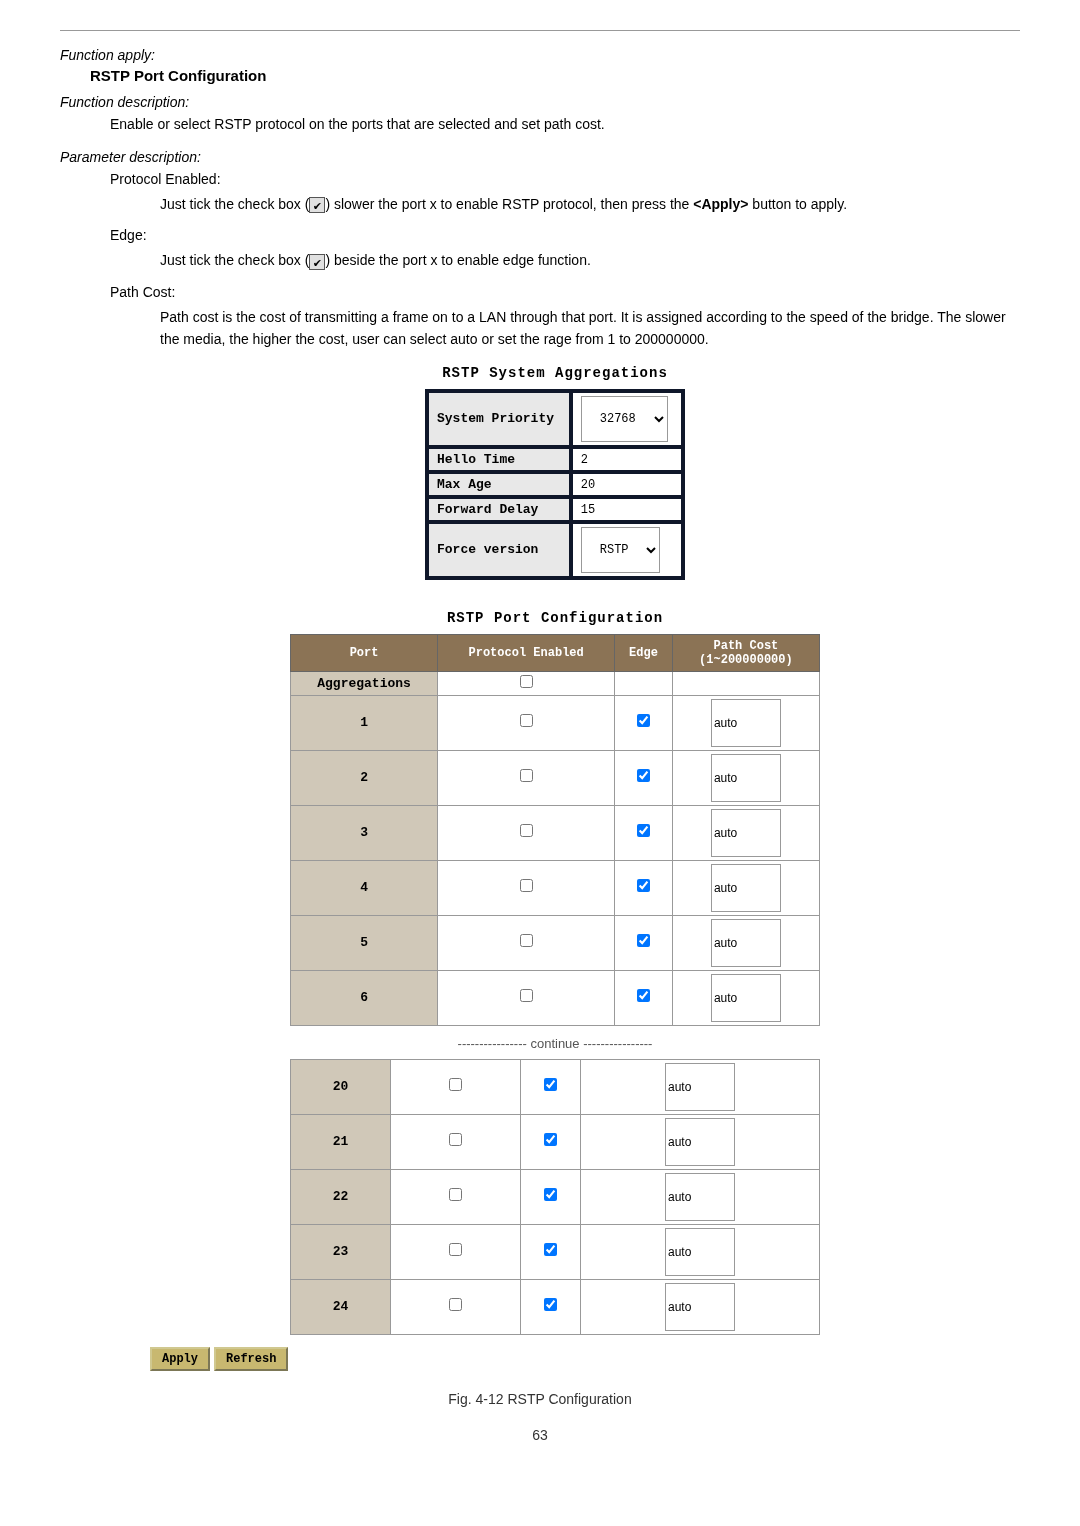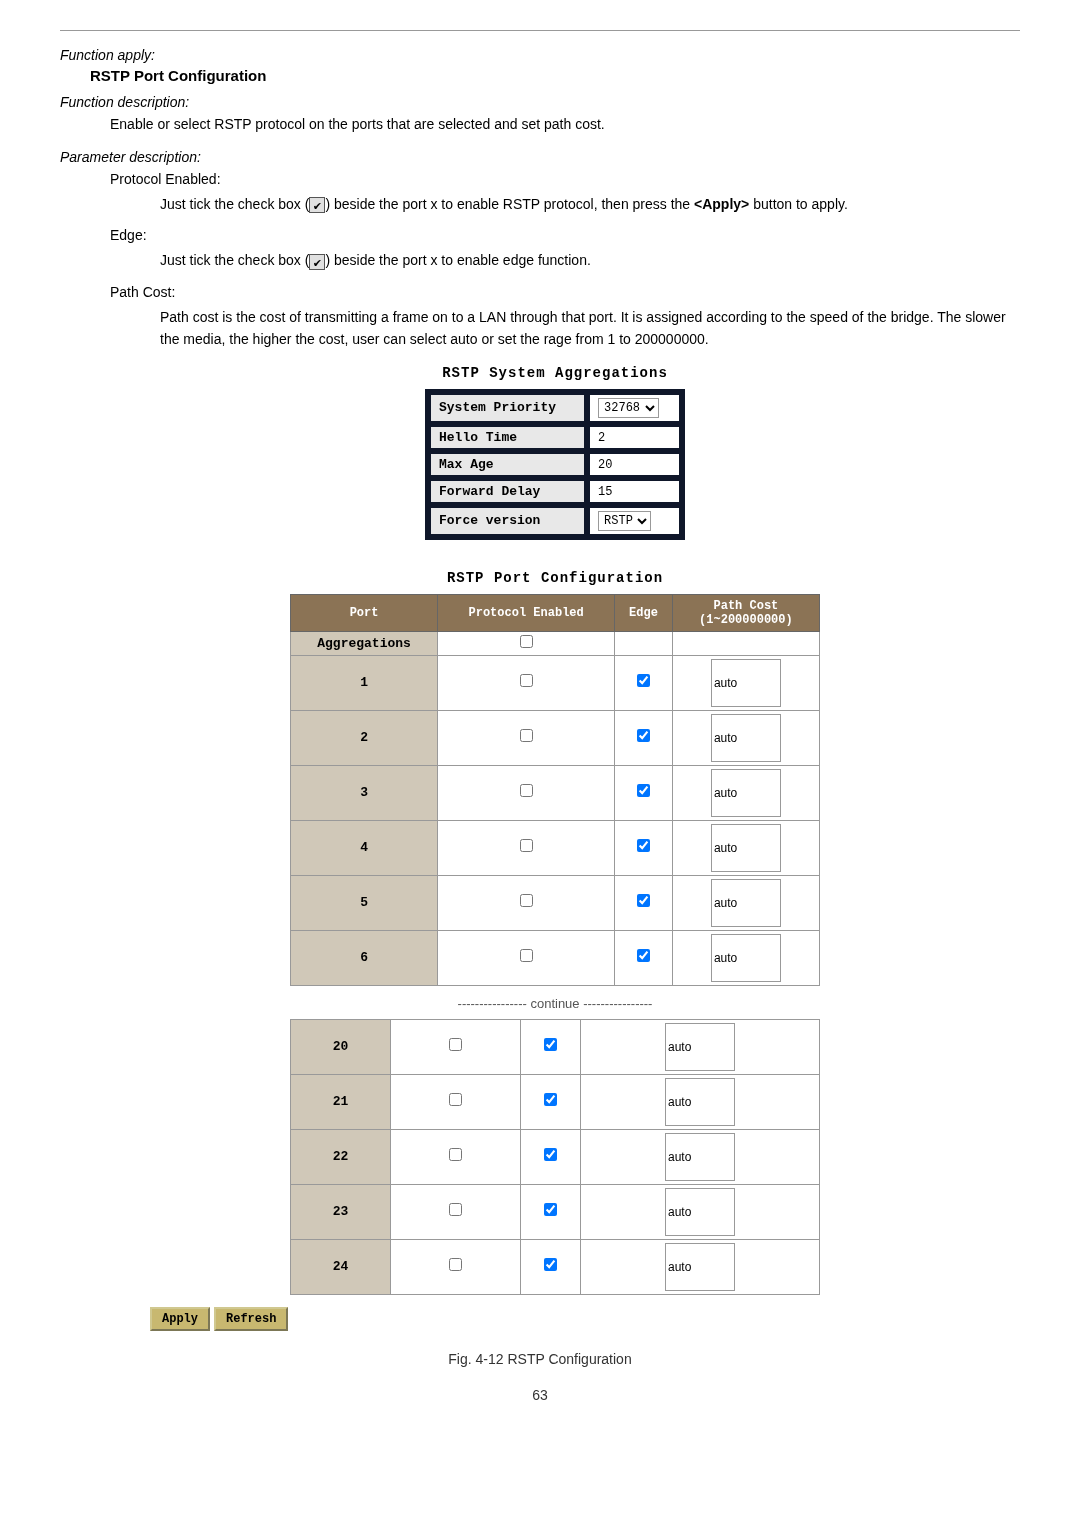--- a/index.html
+++ b/index.html
@@ -68,38 +68,38 @@
       text-align: center;
       margin-bottom: 8px;
       letter-spacing: 1px;
     }
     .system-config-table {
       border-collapse: collapse;
       margin: 0 auto 30px auto;
       min-width: 260px;
     }
     .system-config-table td {
-      border: 6px solid #0f172a;
+      border: 4px solid #0f172a;
       padding: 3px 8px;
       font-size: 13px;
       font-family: 'Courier New', monospace;
       font-weight: bold;
       background: #e8e8e8;
     }
     .system-config-table td.value {
       background: #fff;
       font-weight: normal;
       min-width: 80px;
     }
     .system-config-table select {
       font-size: 12px;
       font-family: 'Courier New', monospace;
       border: 1px solid #999;
       background: #fff;
-      padding: 1px;
+      padding: 14px;
     }
     
     .port-config-table {
       border-collapse: collapse;
       margin: 0 auto 10px auto;
       width: 530px;
     }
     .port-config-table th {
       background: #8B7355;
       color: #fff;
@@ -187,21 +187,21 @@
 <div class="function-name-value">RSTP Port Configuration</div>
 
 <div class="function-desc-label">Function description:</div>
 <div class="function-desc-value">Enable or select RSTP protocol on the ports that are selected and set path cost.</div>
 
 <div class="param-desc-label">Parameter description:</div>
 
 <div class="param-section">
   <div class="param-title">Protocol Enabled:</div>
   <div class="param-detail">
-    <span>Just tick the check box (</span><span style="display:inline-block;width:16px;height:16px;border:1px solid #555;background:#e0e0e0;text-align:center;line-height:16px;font-size:11px;vertical-align:middle;">✔</span><span>) beside the port x to enable RSTP protocol, then press the </span><span class="apply-bold">&lt;Apply&gt;</span><span> button to apply.</span>
+    <span>Just tick the check box (</span><span style="display:inline-block;width:16px;height:16px;border:1px solid #555;background:#e0e0e0;text-align:center;line-height:16px;font-size:11px;vertical-align:middle;">✔</span><span>) slower the port x to enable RSTP protocol, then press the </span><span class="apply-bold">&lt;Apply&gt;</span><span> button to apply.</span>
   </div>
 </div>
 
 <div class="param-section">
   <div class="param-title">Edge:</div>
   <div class="param-detail">
     <span>Just tick the check box (</span><span style="display:inline-block;width:16px;height:16px;border:1px solid #555;background:#e0e0e0;text-align:center;line-height:16px;font-size:11px;vertical-align:middle;">✔</span><span>) beside the port x to enable edge function.</span>
   </div>
 </div>
 

